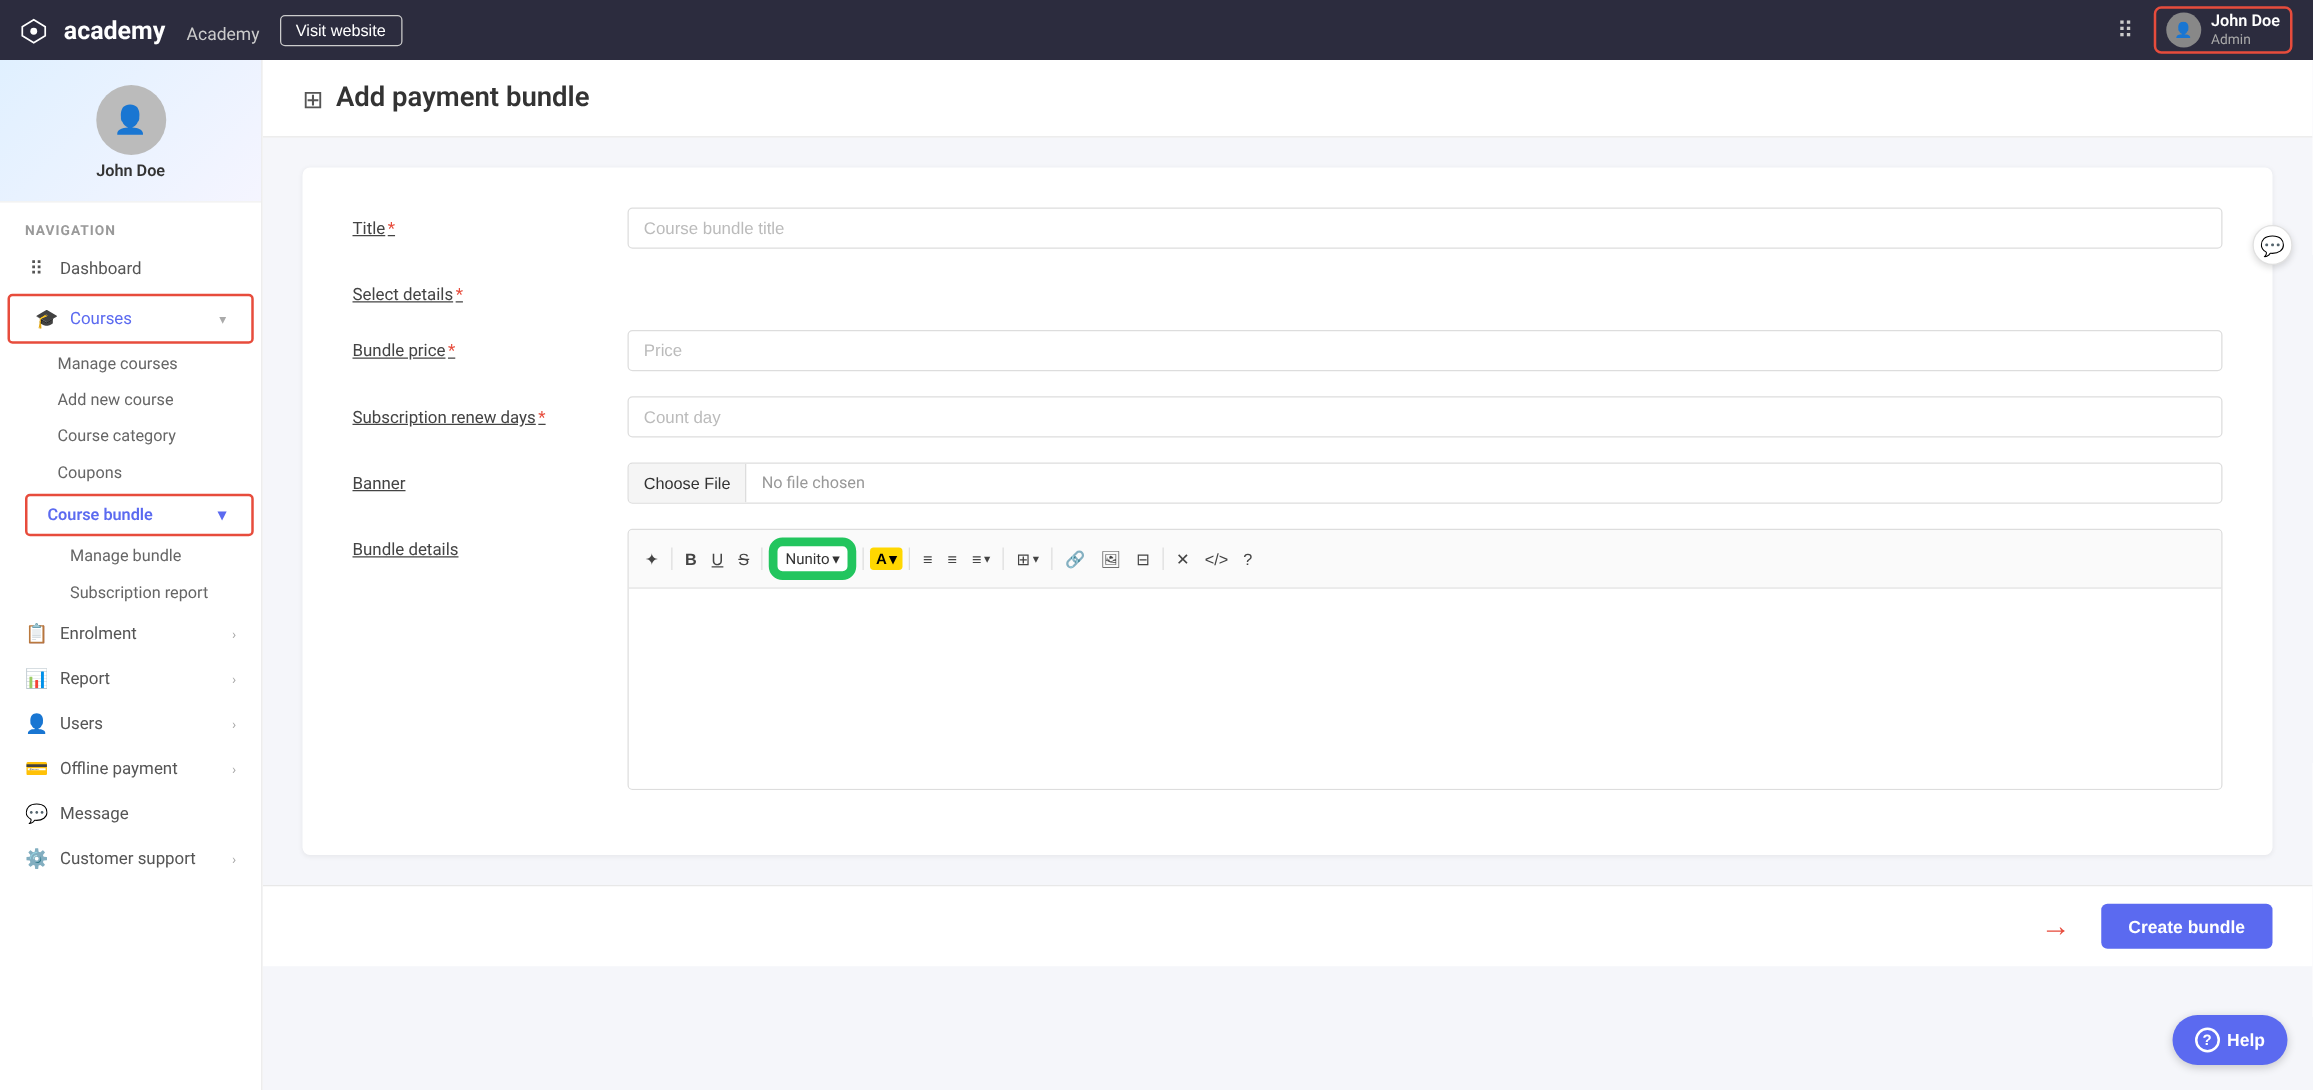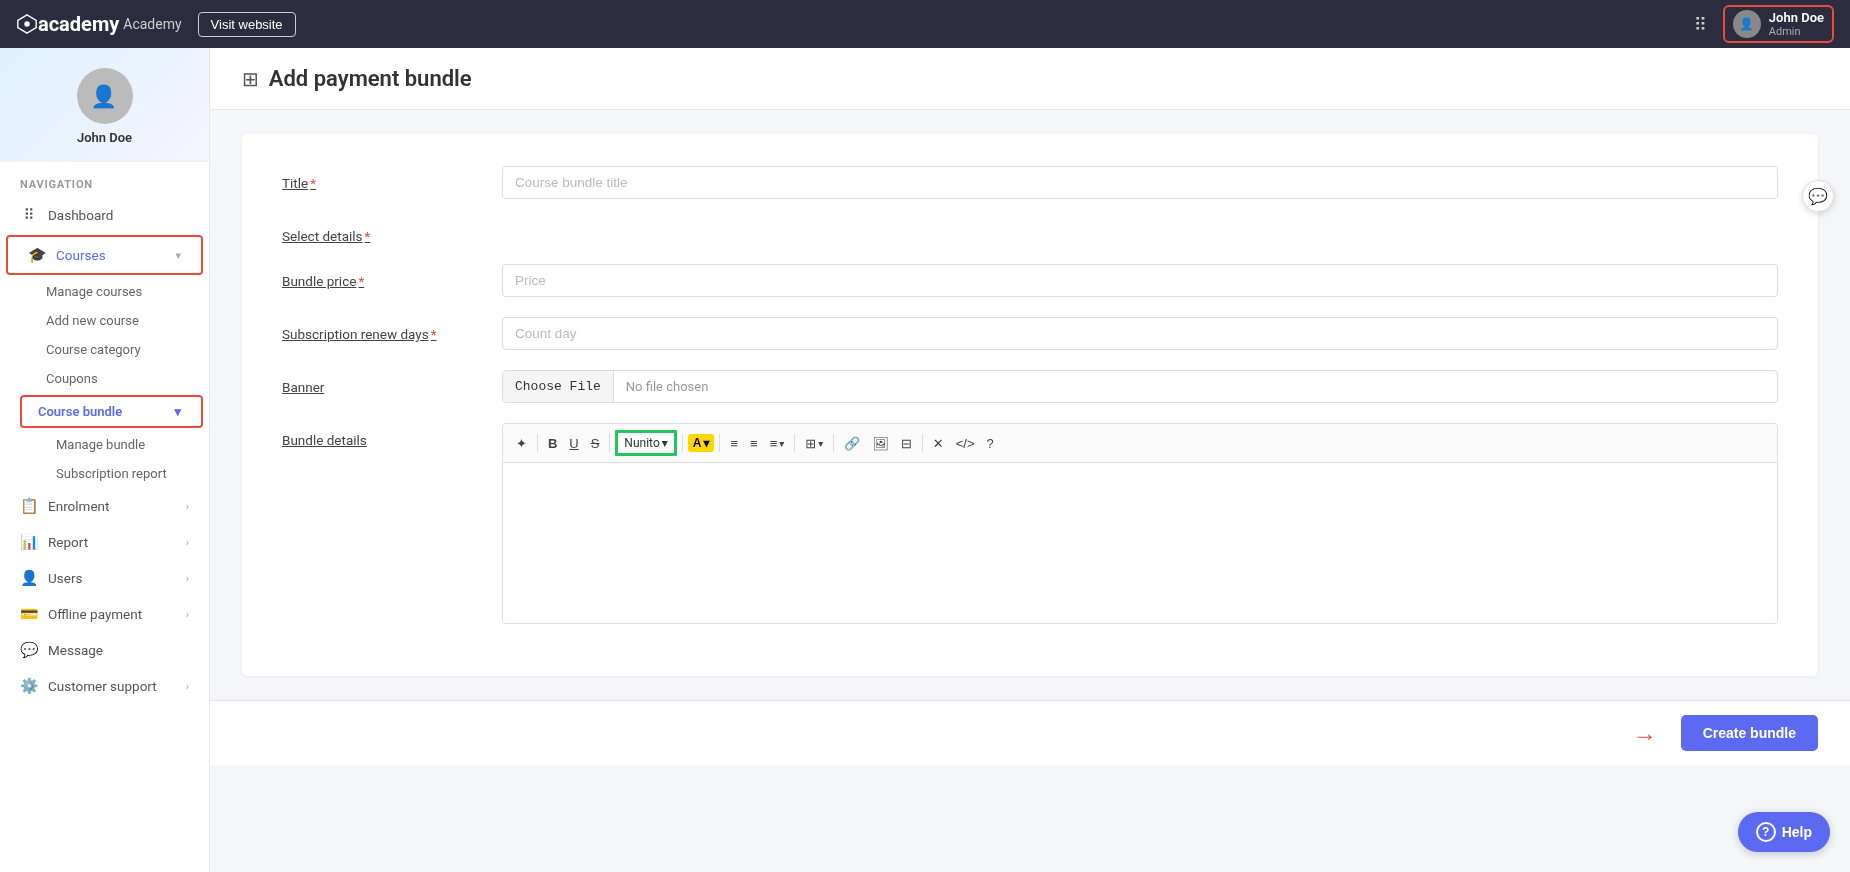--- a/index.html
+++ b/index.html
@@ -11,22 +11,22 @@
       height: 48px;
       display: flex;
       align-items: center;
       padding: 0 16px;
       position: fixed;
       top: 0; left: 0; right: 0;
       z-index: 100;
     }
     .navbar-brand {
       display: flex;
-      align-items: center;
-      gap: 0;
+      align-items: flex-end;
+      gap: 13px;
       color: #fff;
       font-size: 20px;
       font-weight: 700;
       margin-right: 16px;
     }
     .navbar-brand-sub {
       color: #ccc;
       font-size: 14px;
       font-weight: 400;
       margin-left: 4px;
@@ -245,21 +245,20 @@
       overflow: hidden;
     }
     .file-choose-btn {
       background: #f5f5f5;
       border: none;
       border-right: 1px solid #ddd;
       padding: 8px 12px;
       cursor: pointer;
       font-size: 13px;
       color: #333;
-      font-family: Liberation Mono, monospace;
     }
     .file-chosen-text {
       padding: 8px 12px;
       font-size: 13px;
       color: #999;
     }
 
     
     .editor-container {
       border: 1px solid #ddd;
@@ -291,22 +290,22 @@
       width: 1px;
       height: 18px;
       background: #ddd;
       margin: 0 3px;
     }
     .toolbar-dropdown {
       display: flex;
       align-items: center;
       gap: 2px;
       padding: 3px 6px;
-      border: 3px solid #22c55e;
-      border-radius: 1px;
+      border: 7px solid #22c55e;
+      border-radius: 11px;
       cursor: pointer;
       font-size: 12px;
       background: #fff;
     }
     .highlight-btn {
       background: #ffd700;
       border-radius: 3px;
       padding: 2px 5px;
       font-size: 12px;
       font-weight: 700;

